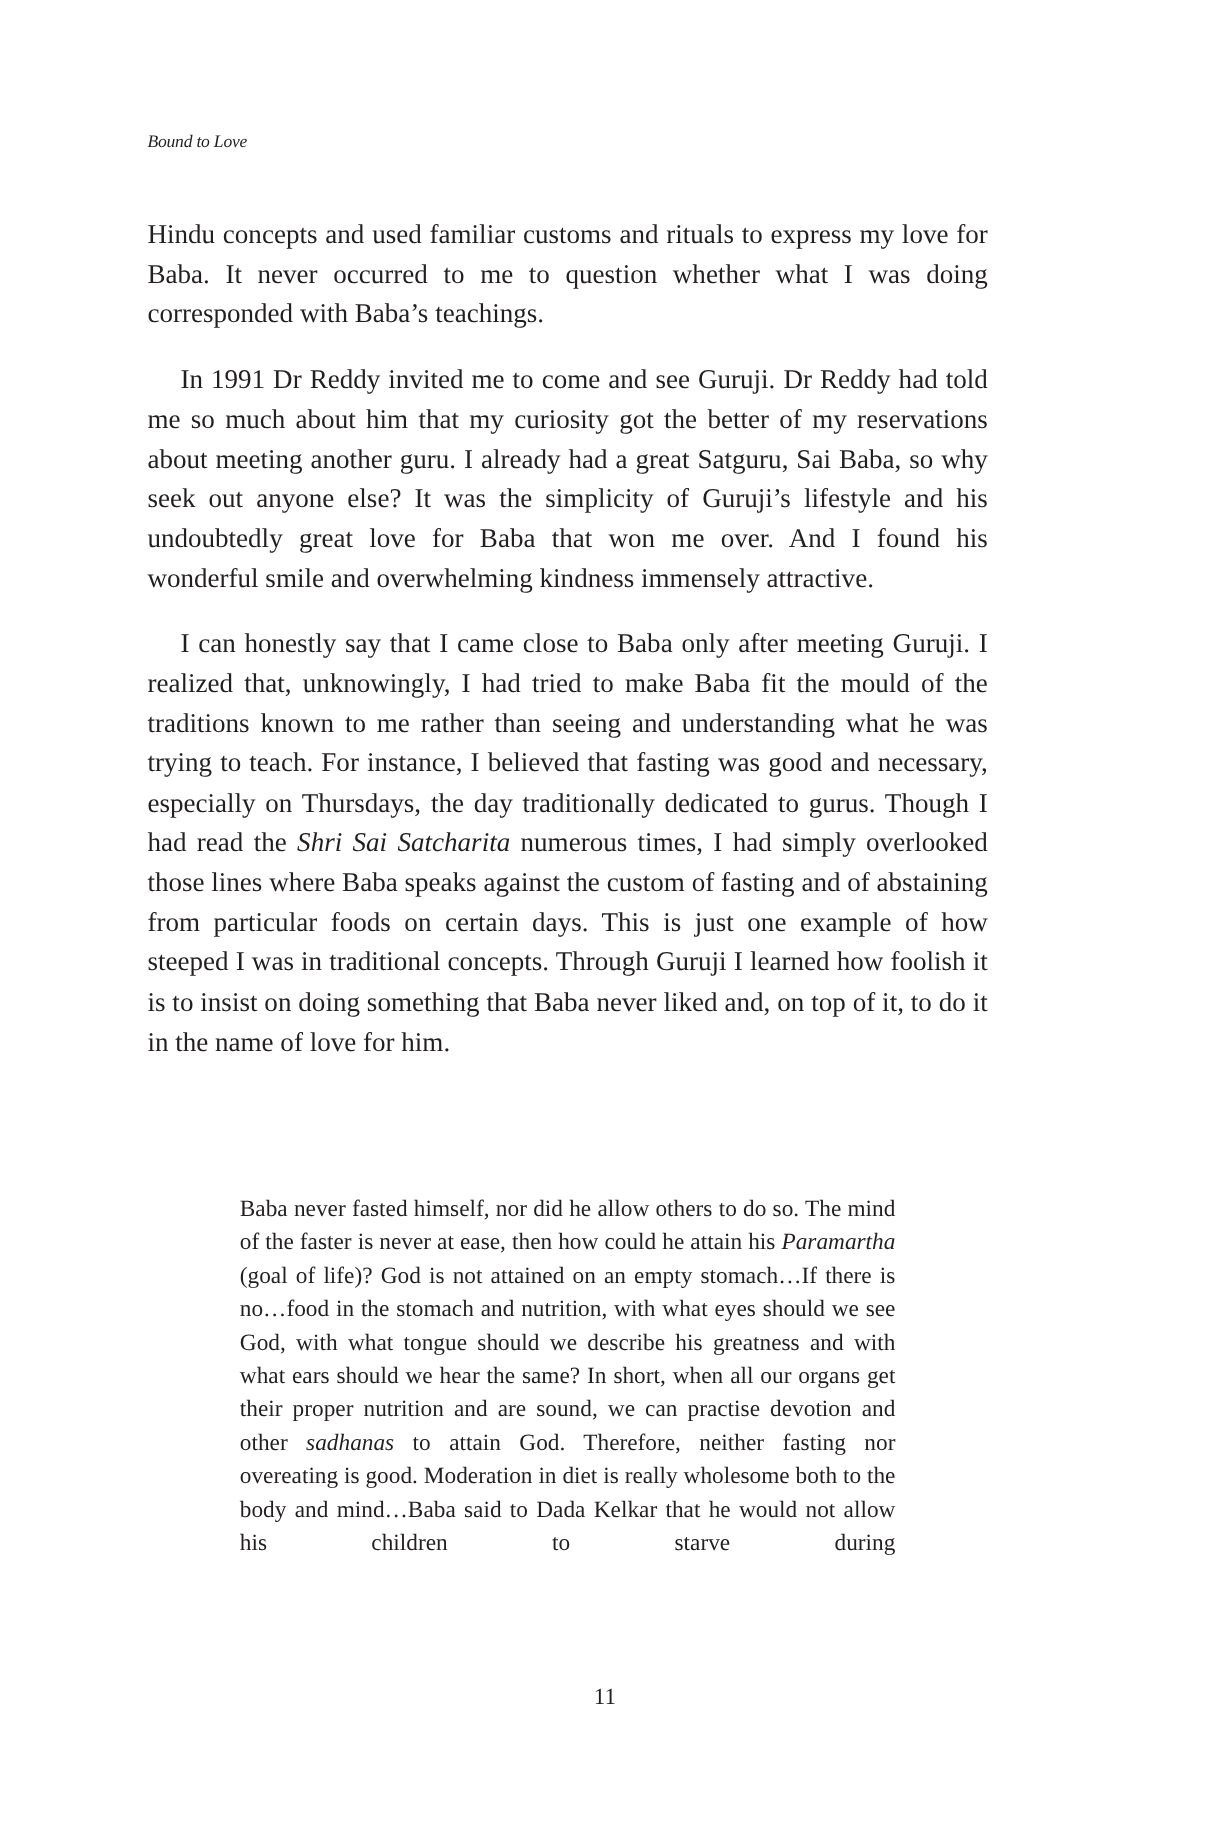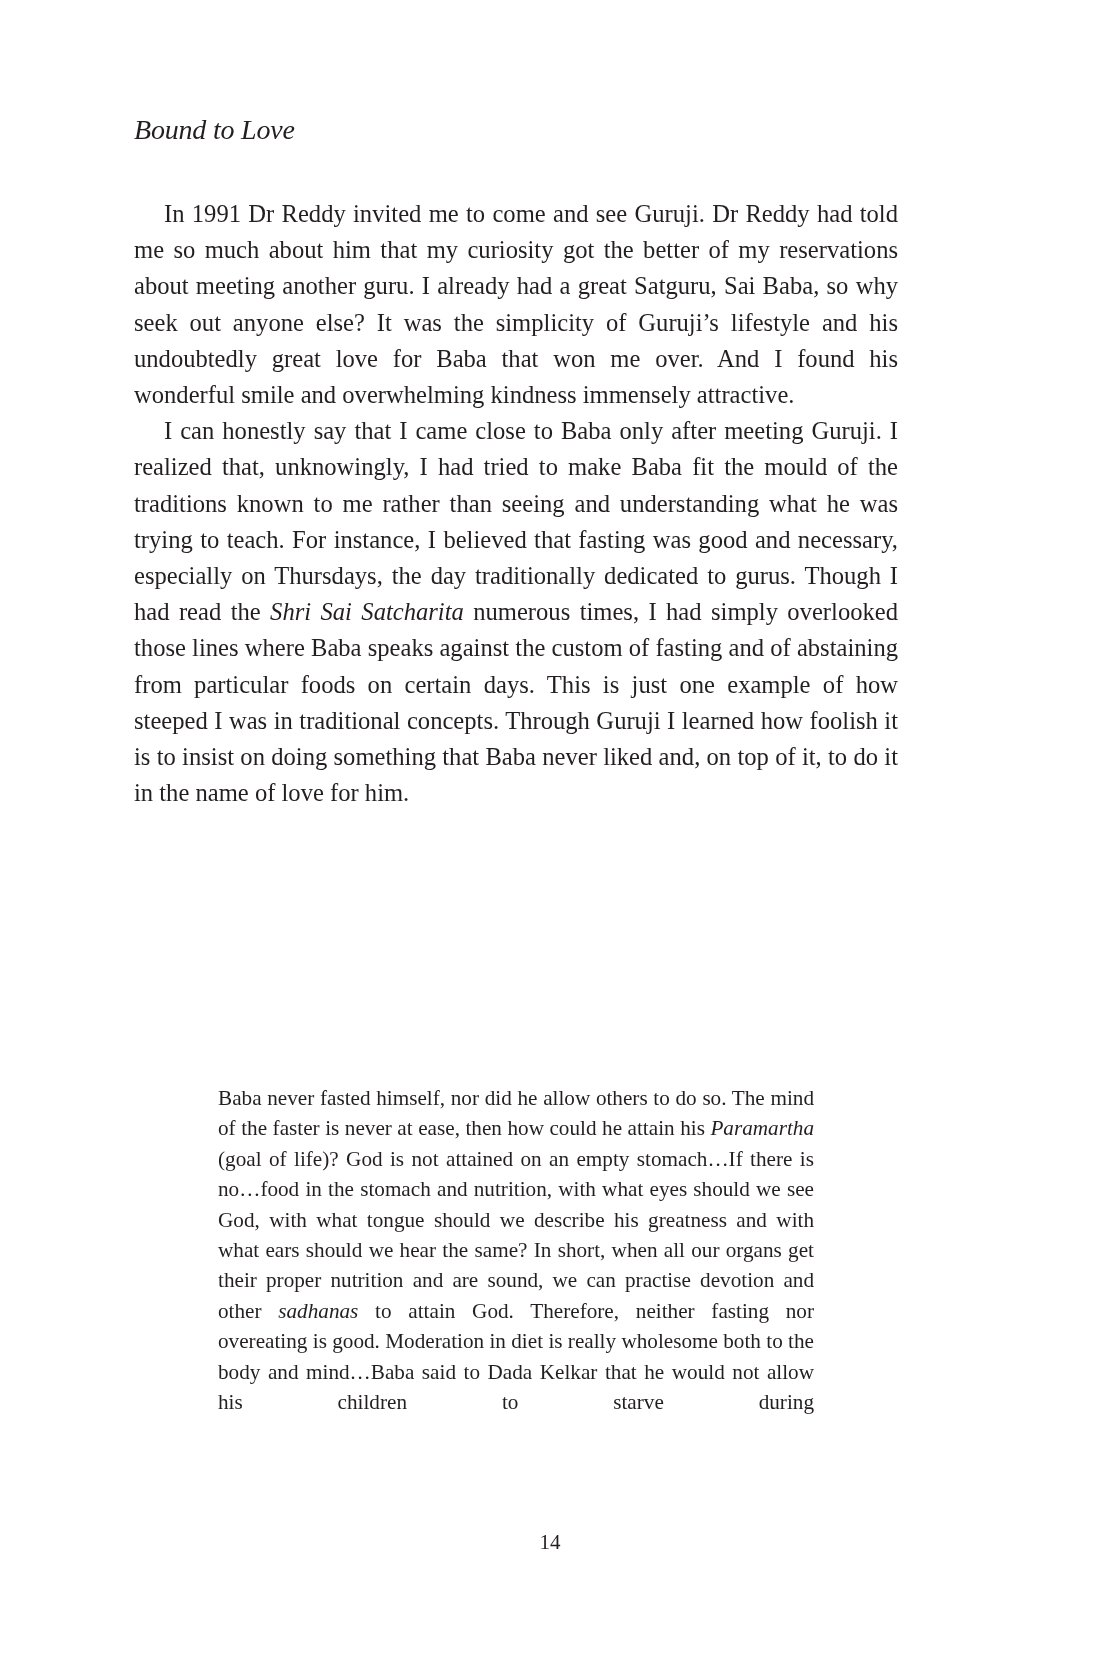--- a/index.html
+++ b/index.html
@@ -19,38 +19,39 @@
       position: absolute;
       left: 0; top: 0;
       width: 1100px;
       height: 1674px;
     }
     .running-head {
       position: absolute;
       left: 134px;
       top: 114px;
       font-style: italic;
-      font-size: 28px;
+      font-size: 16px;
       line-height: 32px;
       letter-spacing: -0.2px;
     }
     .body-text {
       position: absolute;
       left: 134px;
       top: 196px;
       width: 764px;
       font-size: 24.6px;
       line-height: 36.2px;
       text-align: justify;
     }
     .body-text p {
       margin: 0;
     }
     .body-text p.indent {
       text-indent: 30px;
+      margin-top: 23px;
     }
     .block-quote {
       position: absolute;
       left: 201px;
       top: 1066px;
       width: 630px;
       font-size: 21.2px;
       line-height: 30.4px;
       text-align: justify;
       text-align-last: justify;
@@ -69,22 +70,23 @@
     }
     em, i { }
   </style>
 </head>
 <body>
 
 <div class="page">
   <div class="running-head">Bound to Love</div>
 
   <div class="body-text">
+    <p><span>Hindu concepts and used familiar customs and rituals to express my love for Baba. It never occurred to me to question whether what I was doing corresponded with Baba’s teachings.</span></p>
     <p class="indent"><span>In 1991 Dr Reddy invited me to come and see Guruji. Dr Reddy had told me so much about him that my curiosity got the better of my reservations about meeting another guru. I already had a great Satguru, Sai Baba, so why seek out anyone else? It was the simplicity of Guruji’s lifestyle and his undoubtedly great love for Baba that won me over. And I found his wonderful smile and overwhelming kindness immensely attractive.</span></p>
     <p class="indent"><span>I can honestly say that I came close to Baba only after meeting Guruji. I realized that, unknowingly, I had tried to make Baba fit the mould of the traditions known to me rather than seeing and understanding what he was trying to teach. For instance, I believed that fasting was good and necessary, especially on Thursdays, the day traditionally dedicated to gurus. Though I had read the </span><em>Shri Sai Satcharita</em><span> numerous times, I had simply overlooked those lines where Baba speaks against the custom of fasting and of abstaining from particular foods on certain days. This is just one example of how steeped I was in traditional concepts. Through Guruji I learned how foolish it is to insist on doing something that Baba never liked and, on top of it, to do it in the name of love for him.</span></p>
   </div>
 
   <div class="block-quote">
     <p><span>Baba never fasted himself, nor did he allow others to do so. The mind of the faster is never at ease, then how could he attain his </span><em>Paramartha</em><span> (goal of life)? God is not attained on an empty stomach…If there is no…food in the stomach and nutrition, with what eyes should we see God, with what tongue should we describe his greatness and with what ears should we hear the same? In short, when all our organs get their proper nutrition and are sound, we can practise devotion and other </span><em>sadhanas</em><span> to attain God. Therefore, neither fasting nor overeating is good. Moderation in diet is really wholesome both to the body and mind…Baba said to Dada Kelkar that he would not allow his children to starve during</span></p>
   </div>
 
-  <div class="page-number">14</div>
+  <div class="page-number">11</div>
 </div>
 
 </body></html>

